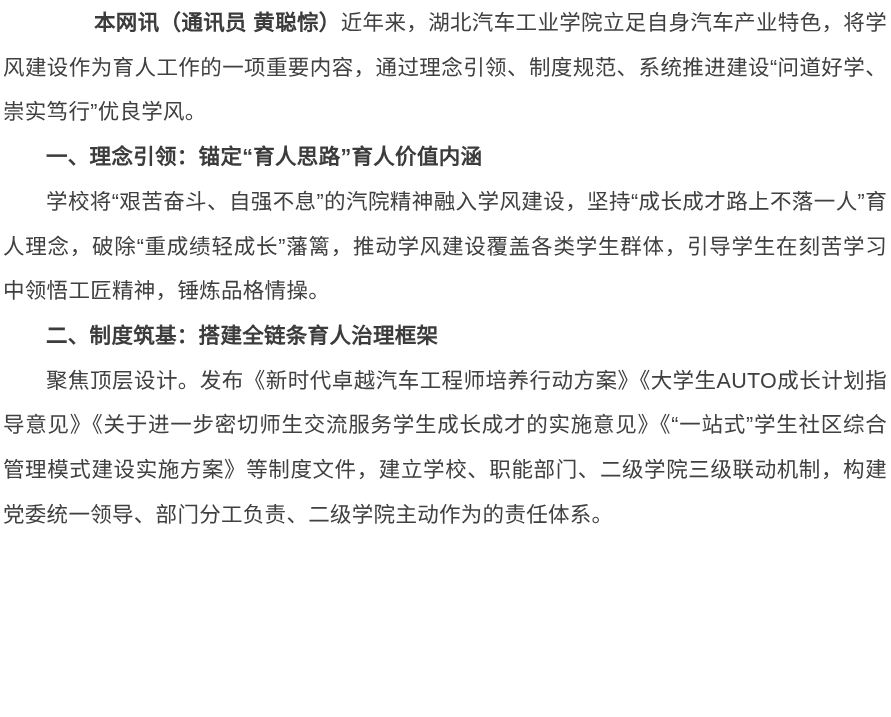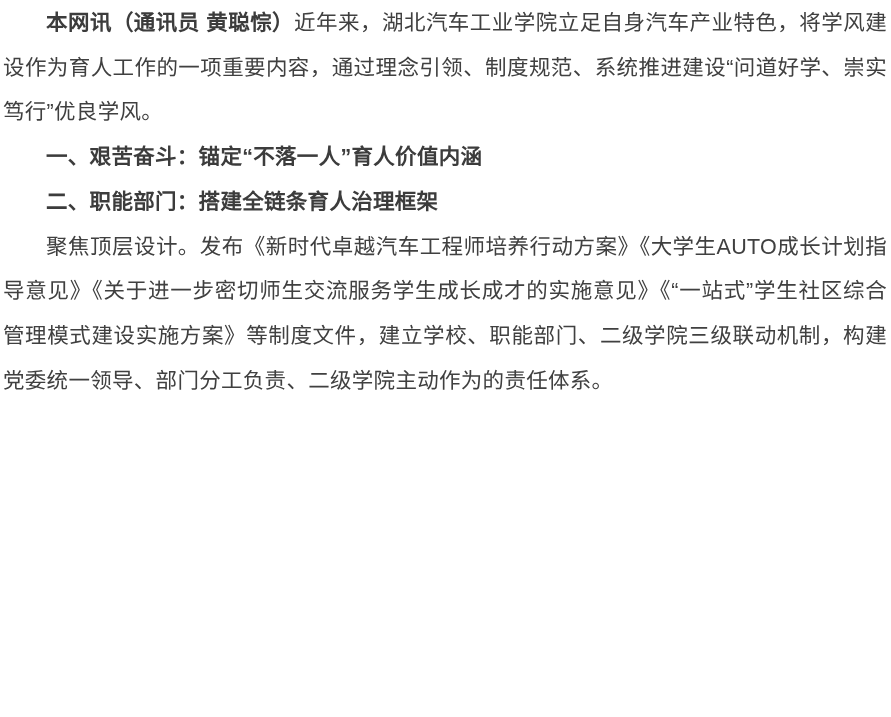--- a/index.html
+++ b/index.html
@@ -26,33 +26,35 @@
   }
   .heading {
     margin: 0;
     text-indent: 2em;
     font-weight: bold;
     color: #3c3c3c;
   }
   .lead {
     font-weight: bold;
     color: #3c3c3c;
+    margin-left: 48px;
   }
 </style>
 </head>
 <body>
 
 <div class="article">
 
   <p class="para">
     <span class="lead">本网讯（通讯员 黄聪悰）</span><span>近年来，湖北汽车工业学院立足自身汽车产业特色，将学风建设作为育人工作的一项重要内容，通过理念引领、制度规范、系统推进建设“问道好学、崇实笃行”优良学风。</span>
   </p>
 
-  <p class="heading">一、艰苦奋斗：锚定“不落一人”育人价值内涵</p>
+  <p class="heading">一、理念引领：锚定“育人思路”育人价值内涵</p>
+
+  <p class="para">学校将“艰苦奋斗、自强不息”的汽院精神融入学风建设，坚持“成长成才路上不落一人”育人理念，破除“重成绩轻成长”藩篱，推动学风建设覆盖各类学生群体，引导学生在刻苦学习中领悟工匠精神，锤炼品格情操。</p>
 
 
-
-  <p class="heading">二、职能部门：搭建全链条育人治理框架</p>
+  <p class="heading">二、制度筑基：搭建全链条育人治理框架</p>
 
 
   <p class="para">聚焦顶层设计。发布《新时代卓越汽车工程师培养行动方案》《大学生AUTO成长计划指导意见》《关于进一步密切师生交流服务学生成长成才的实施意见》《“一站式”学生社区综合管理模式建设实施方案》等制度文件，建立学校、职能部门、二级学院三级联动机制，构建党委统一领导、部门分工负责、二级学院主动作为的责任体系。</p>
 
 </div>
 
 </body></html>

